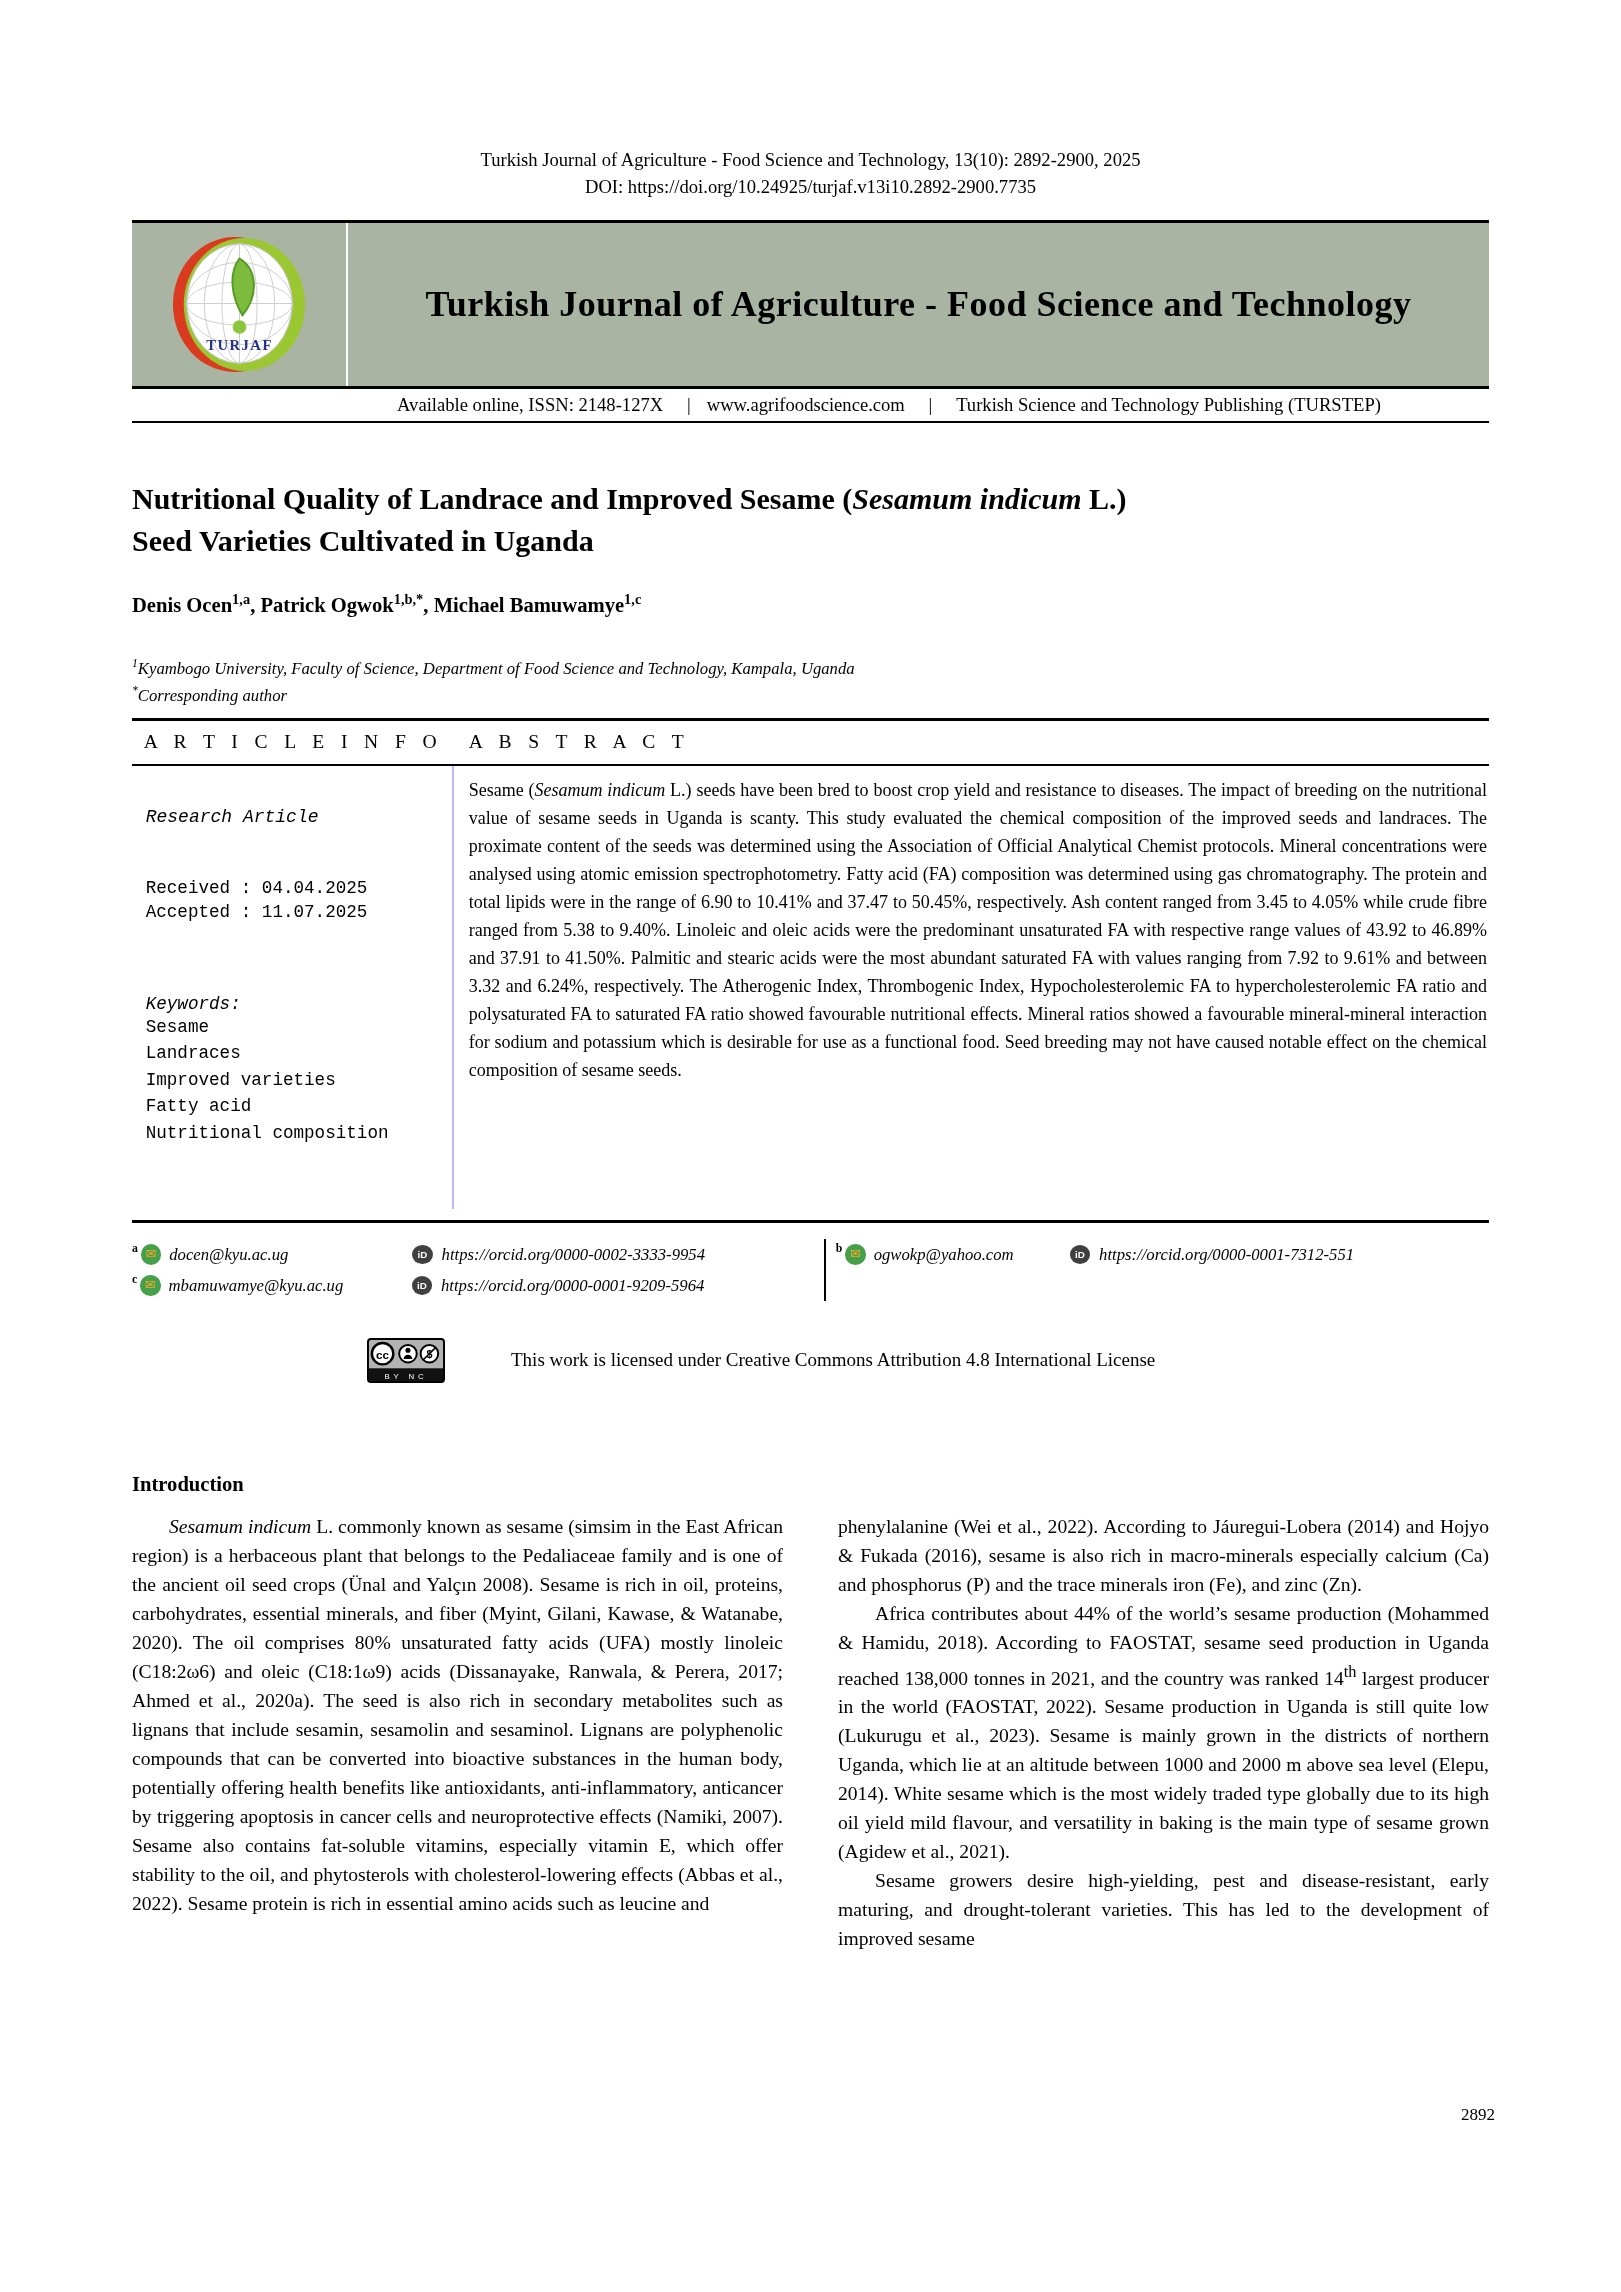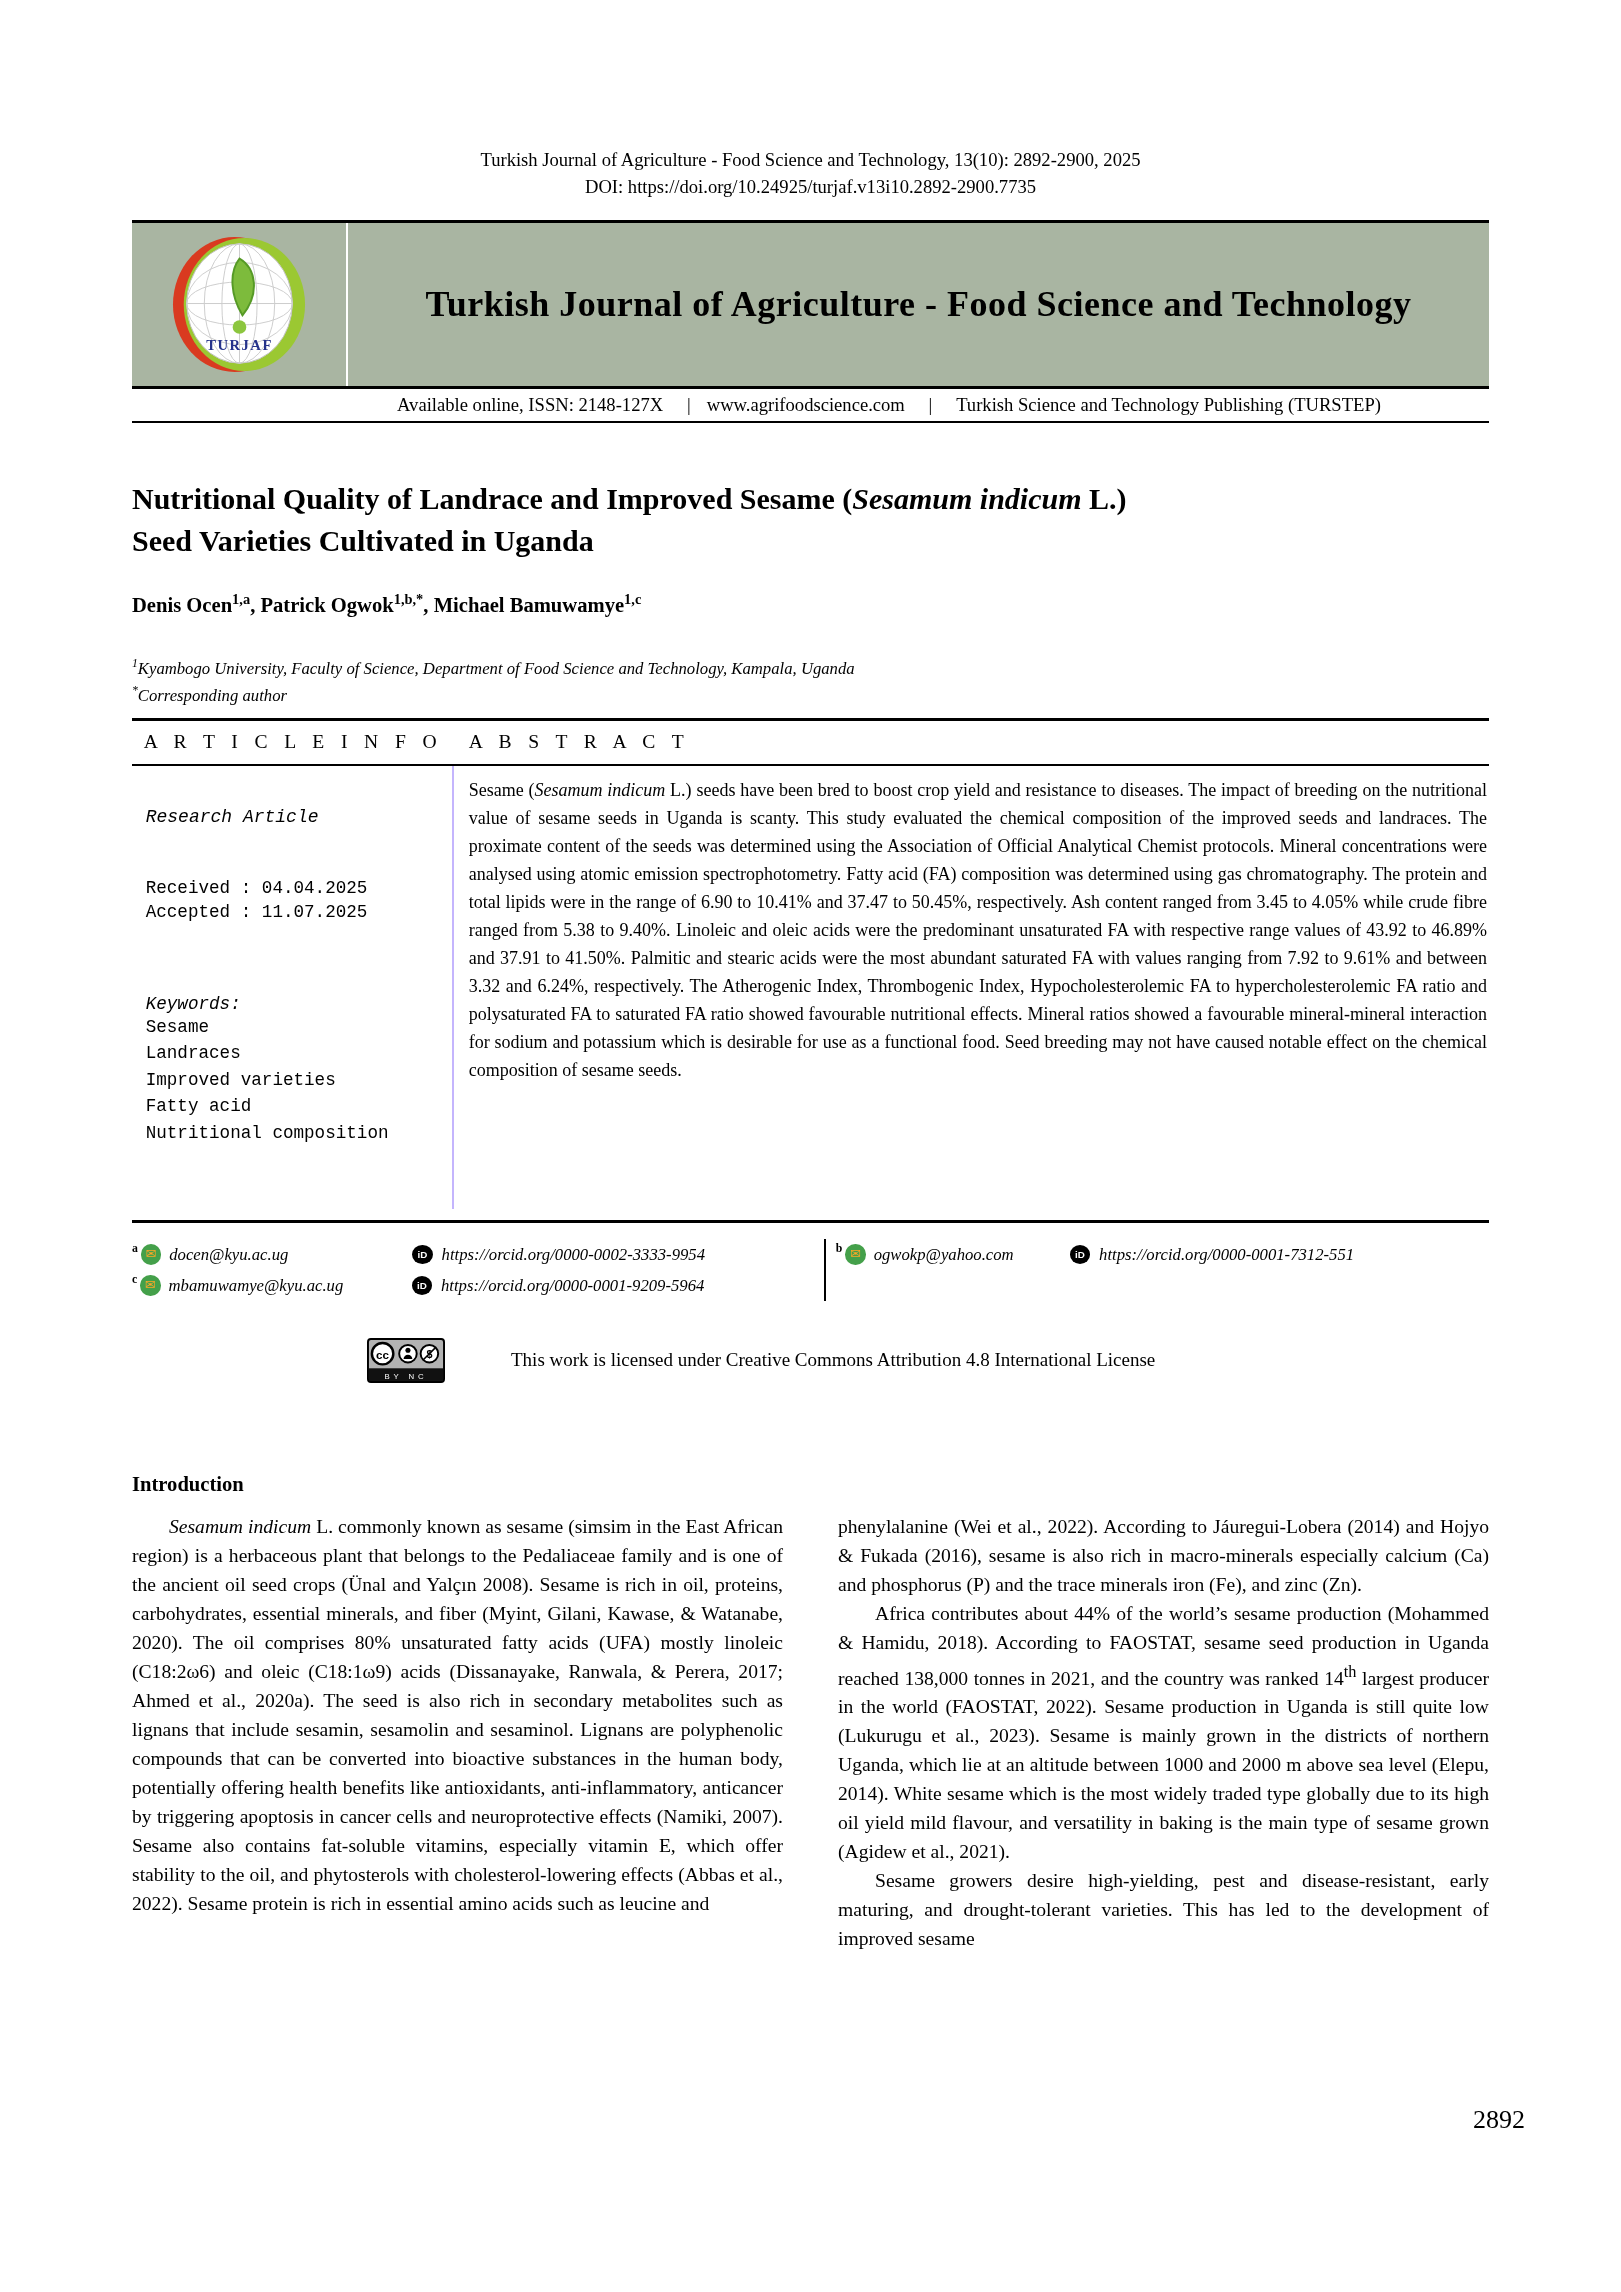--- a/index.html
+++ b/index.html
@@ -63,36 +63,36 @@
   .abstract{font-size:18px;line-height:28px;text-align:justify;}
 
   
   .contacts{display:flex;padding:15.7px 0 7.8px;font-size:16.7px;font-style:italic;}
   .cgroup1{width:692px;}
   .cdivider{border-left:2px solid #000;margin-right:9.8px;}
   .crow{display:flex;align-items:center;height:31px;}
   .sup-letter{font-weight:bold;font-size:11.8px;position:relative;top:-5.9px;font-style:normal;}
   .icon-mail{width:20.6px;height:20.6px;border-radius:50%;background:#44a04a;display:inline-flex;align-items:center;justify-content:center;margin:0 7.8px 0 2.9px;flex:none;}
   .icon-mail .g{color:#ffa726;font-size:12.7px;line-height:1;font-style:normal;}
-  .icon-orcid{width:20.6px;height:19px;border-radius:50%;background:#000000;color:#fff;display:inline-flex;align-items:center;justify-content:center;font:bold 9.8px "Liberation Sans", sans-serif;margin:0 8.8px 0 0;font-style:normal;flex:none;}
+  .icon-orcid{width:20.6px;height:19px;border-radius:50%;background:#404040;color:#fff;display:inline-flex;align-items:center;justify-content:center;font:bold 9.8px "Liberation Sans", sans-serif;margin:0 8.8px 0 0;font-style:normal;flex:none;}
   .email-cell{width:243px;}
   .email-cell.wide{width:196px;}
 
   
   .license-row{display:flex;align-items:center;margin-top:29px;margin-left:235px;gap:33px;}
   .license-text{margin-left:33px;font-size:19px;}
 
   
   .section-head{margin-top:90px;font-size:20.6px;font-weight:bold;}
   .body-cols{display:flex;gap:55px;margin-top:15.7px;}
   .bcol{width:651px;font-size:19.6px;line-height:29px;text-align:justify;}
   .bcol p{margin:0;}
   .bcol p.indent{text-indent:37px;}
 
-  .pageno{position:absolute;top:2105px;right:96px;font-size:26px;}
+  .pageno{position:absolute;top:2105px;right:126px;font-size:17px;}
 </style>
 </head>
 <body>
 
 <div class="page">
   <div class="content">
 
     <div class="mast-ref">
       <div>Turkish Journal of Agriculture - Food Science and Technology, 13(10): 2892-2900, 2025</div>
       <div>DOI: https://doi.org/10.24925/turjaf.v13i10.2892-2900.7735</div>

